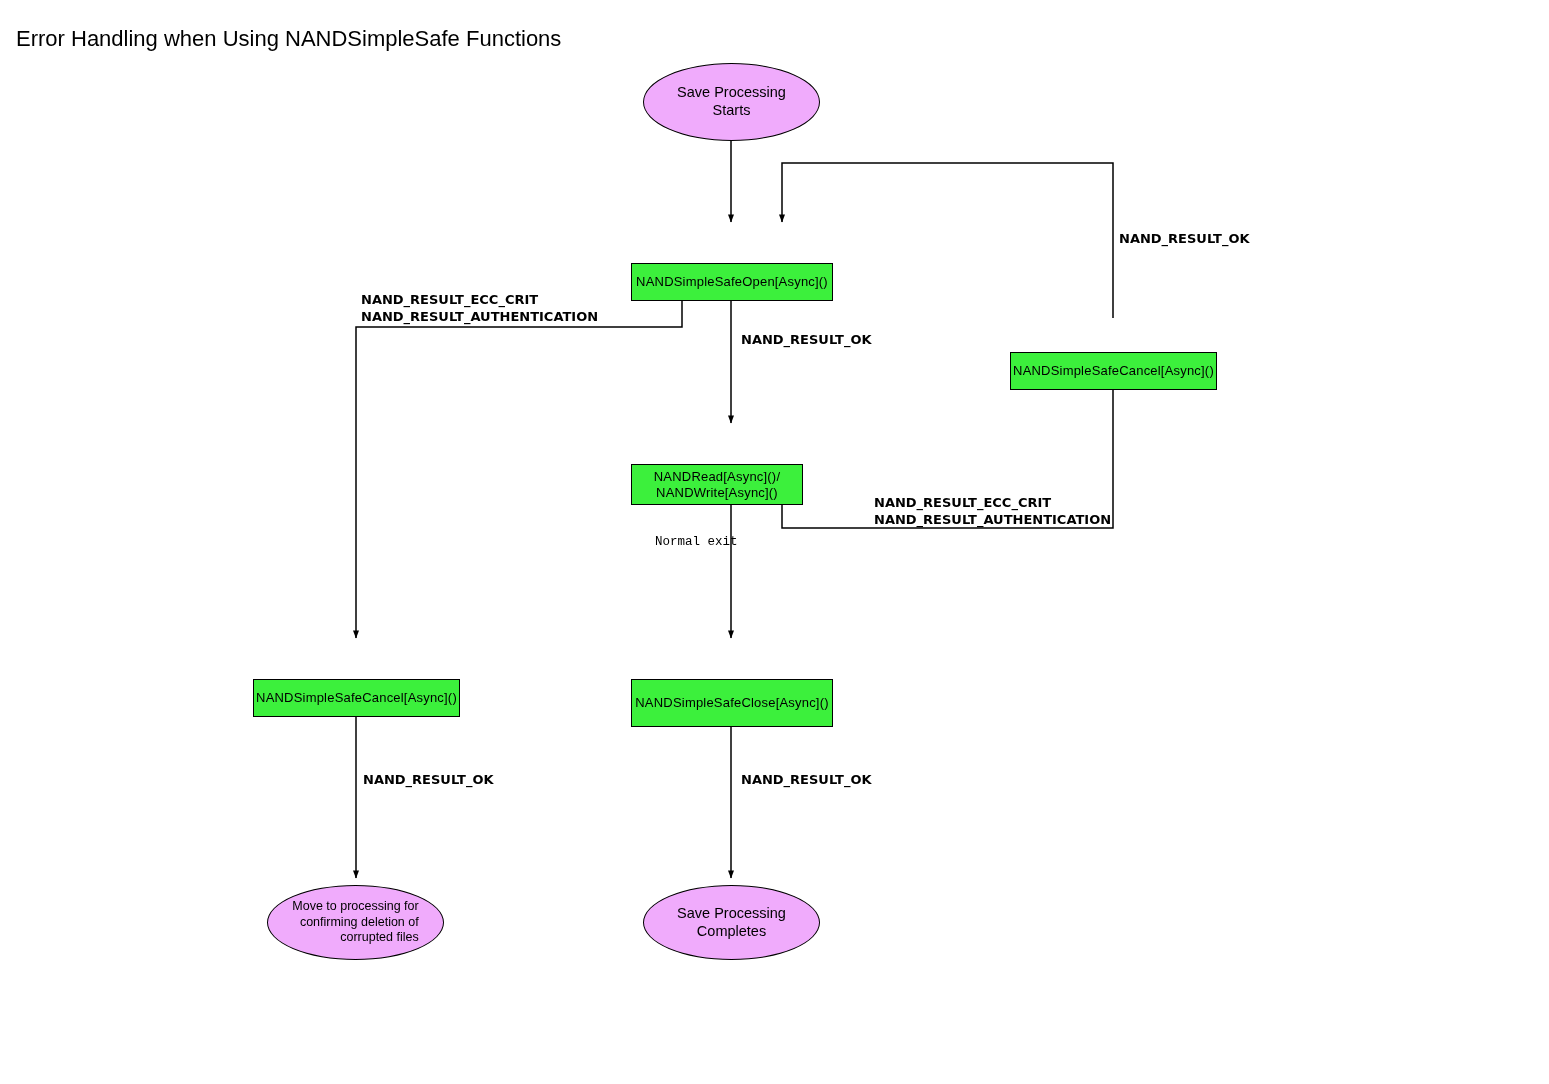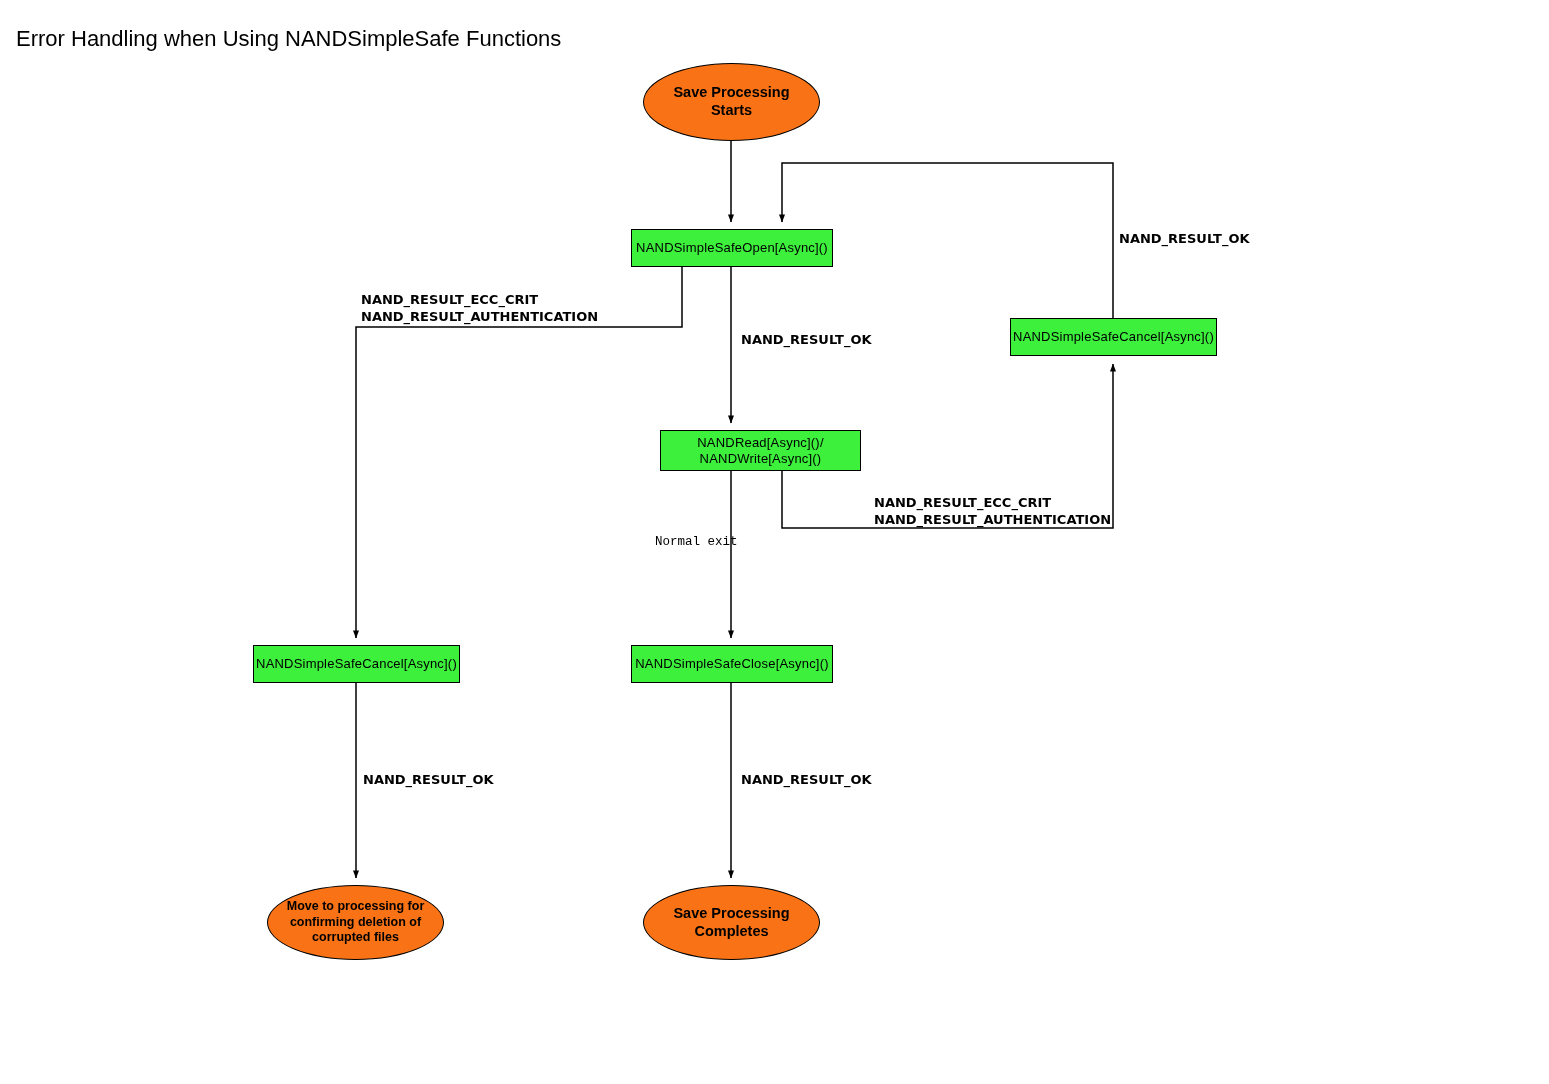--- a/index.html
+++ b/index.html
@@ -41,27 +41,27 @@
     color: #000000;
     font-family: "Liberation Sans", sans-serif;
     white-space: pre-line;
     line-height: 1.22;
   }
   .node.process {
     background: #3cf03c;
     border: 1.6px solid #000000;
     font-size: 13px;
     letter-spacing: 0.2px;
+    margin-top: 34px;
   }
   .node.terminal {
-    background: #f97316;
+    background: #f0abfc;
     border: 1.5px solid #000000;
     border-radius: 50%;
     font-size: 14.5px;
-    font-weight: bold;
   }
   .node.terminal.small-text {
     font-size: 12.5px;
     line-height: 1.25;
   }
   
   .edge-label {
     position: absolute;
     color: #000000;
     white-space: pre-line;
@@ -110,30 +110,30 @@
 
     <path d="M731,683 L731,878" marker-end="url(#arrow-down)"></path>
   </g>
 </svg>
 
 <div class="node terminal" style="left:643px; top:63px; width:177px; height:78px;">Save Processing
 Starts</div>
 
 <div class="node process" style="left:631px; top:229px; width:202px; height:38px;">NANDSimpleSafeOpen[Async]()</div>
 
-<div class="node process" style="left:660px; top:430px; width:201px; height:41px;">NANDRead[Async]()/
+<div class="node process" style="left:631px; top:430px; width:172px; height:41px;">NANDRead[Async]()/
 NANDWrite[Async]()</div>
 
 <div class="node process" style="left:1010px; top:318px; width:207px; height:38px;">NANDSimpleSafeCancel[Async]()</div>
 
 <div class="node process" style="left:253px; top:645px; width:207px; height:38px;">NANDSimpleSafeCancel[Async]()</div>
 
-<div class="node process" style="left:631px; top:645px; width:202px; height:38px;">NANDSimpleSafeClose[Async]()</div>
+<div class="node process" style="left:631px; top:645px; width:202px; height:48px;">NANDSimpleSafeClose[Async]()</div>
 
-<div class="node terminal small-text" style="left:267px; top:885px; width:177px; height:75px;">Move to processing  for
+<div class="node terminal small-text" style="left:267px; top:885px; width:177px; height:75px;text-align:right;">Move to processing  for
 confirming deletion of
 corrupted files</div>
 
 <div class="node terminal" style="left:643px; top:885px; width:177px; height:75px;">Save Processing
 Completes</div>
 
 <div class="edge-label code" style="left:361px; top:292px;">NAND_RESULT_ECC_CRIT
 NAND_RESULT_AUTHENTICATION</div>
 
 <div class="edge-label code" style="left:741px; top:332px;">NAND_RESULT_OK</div>

